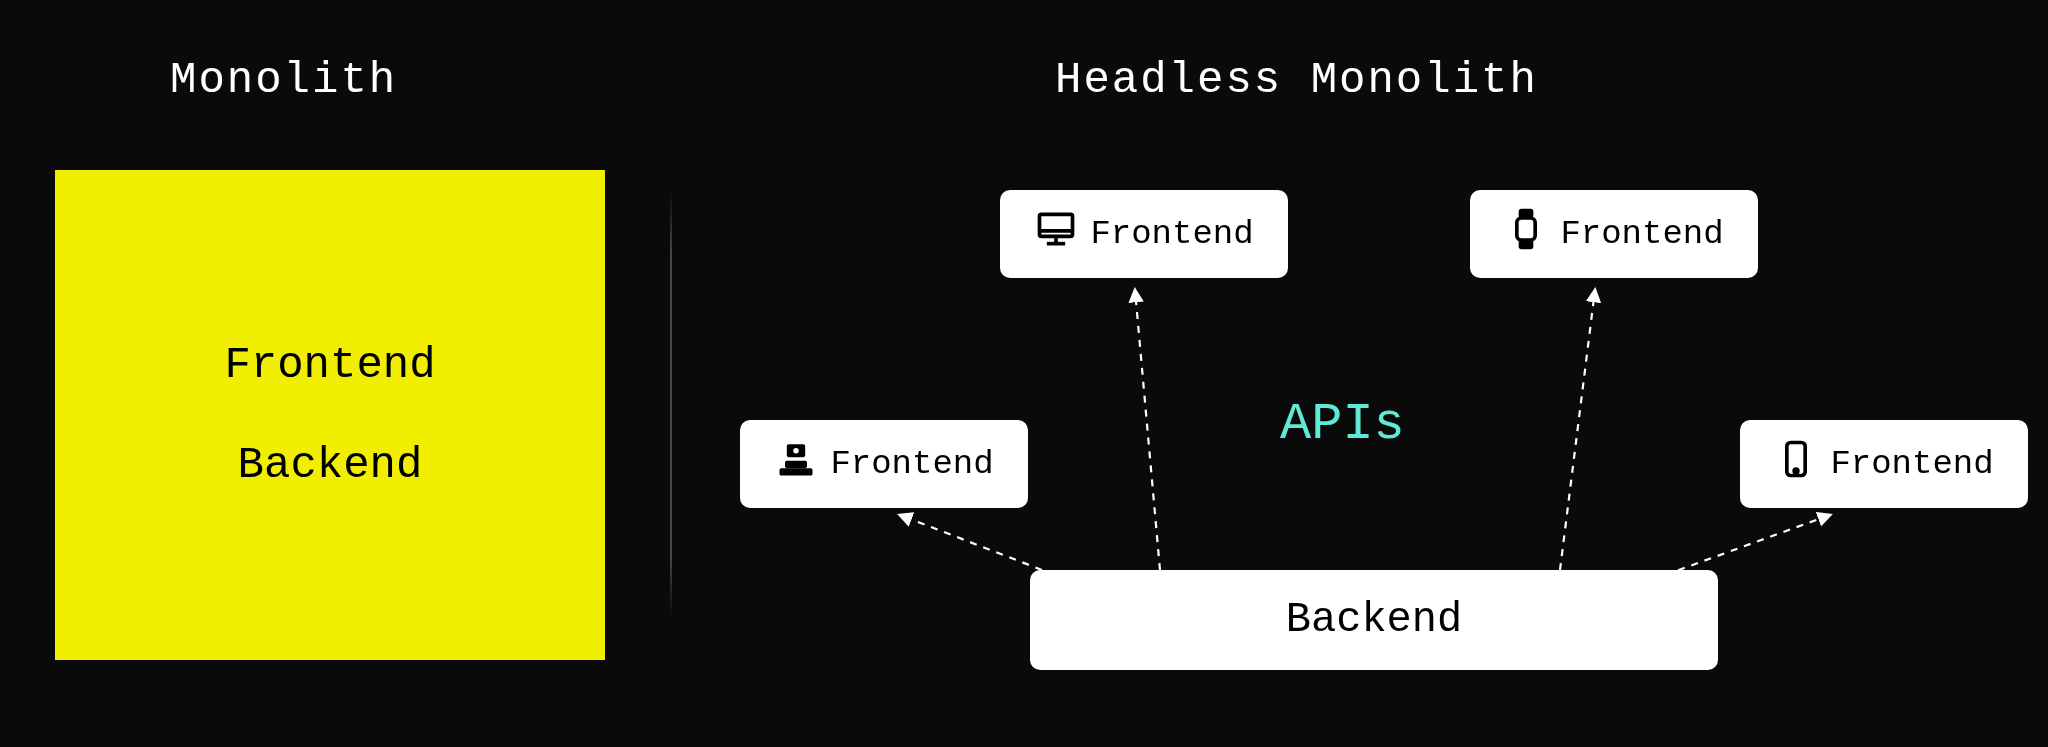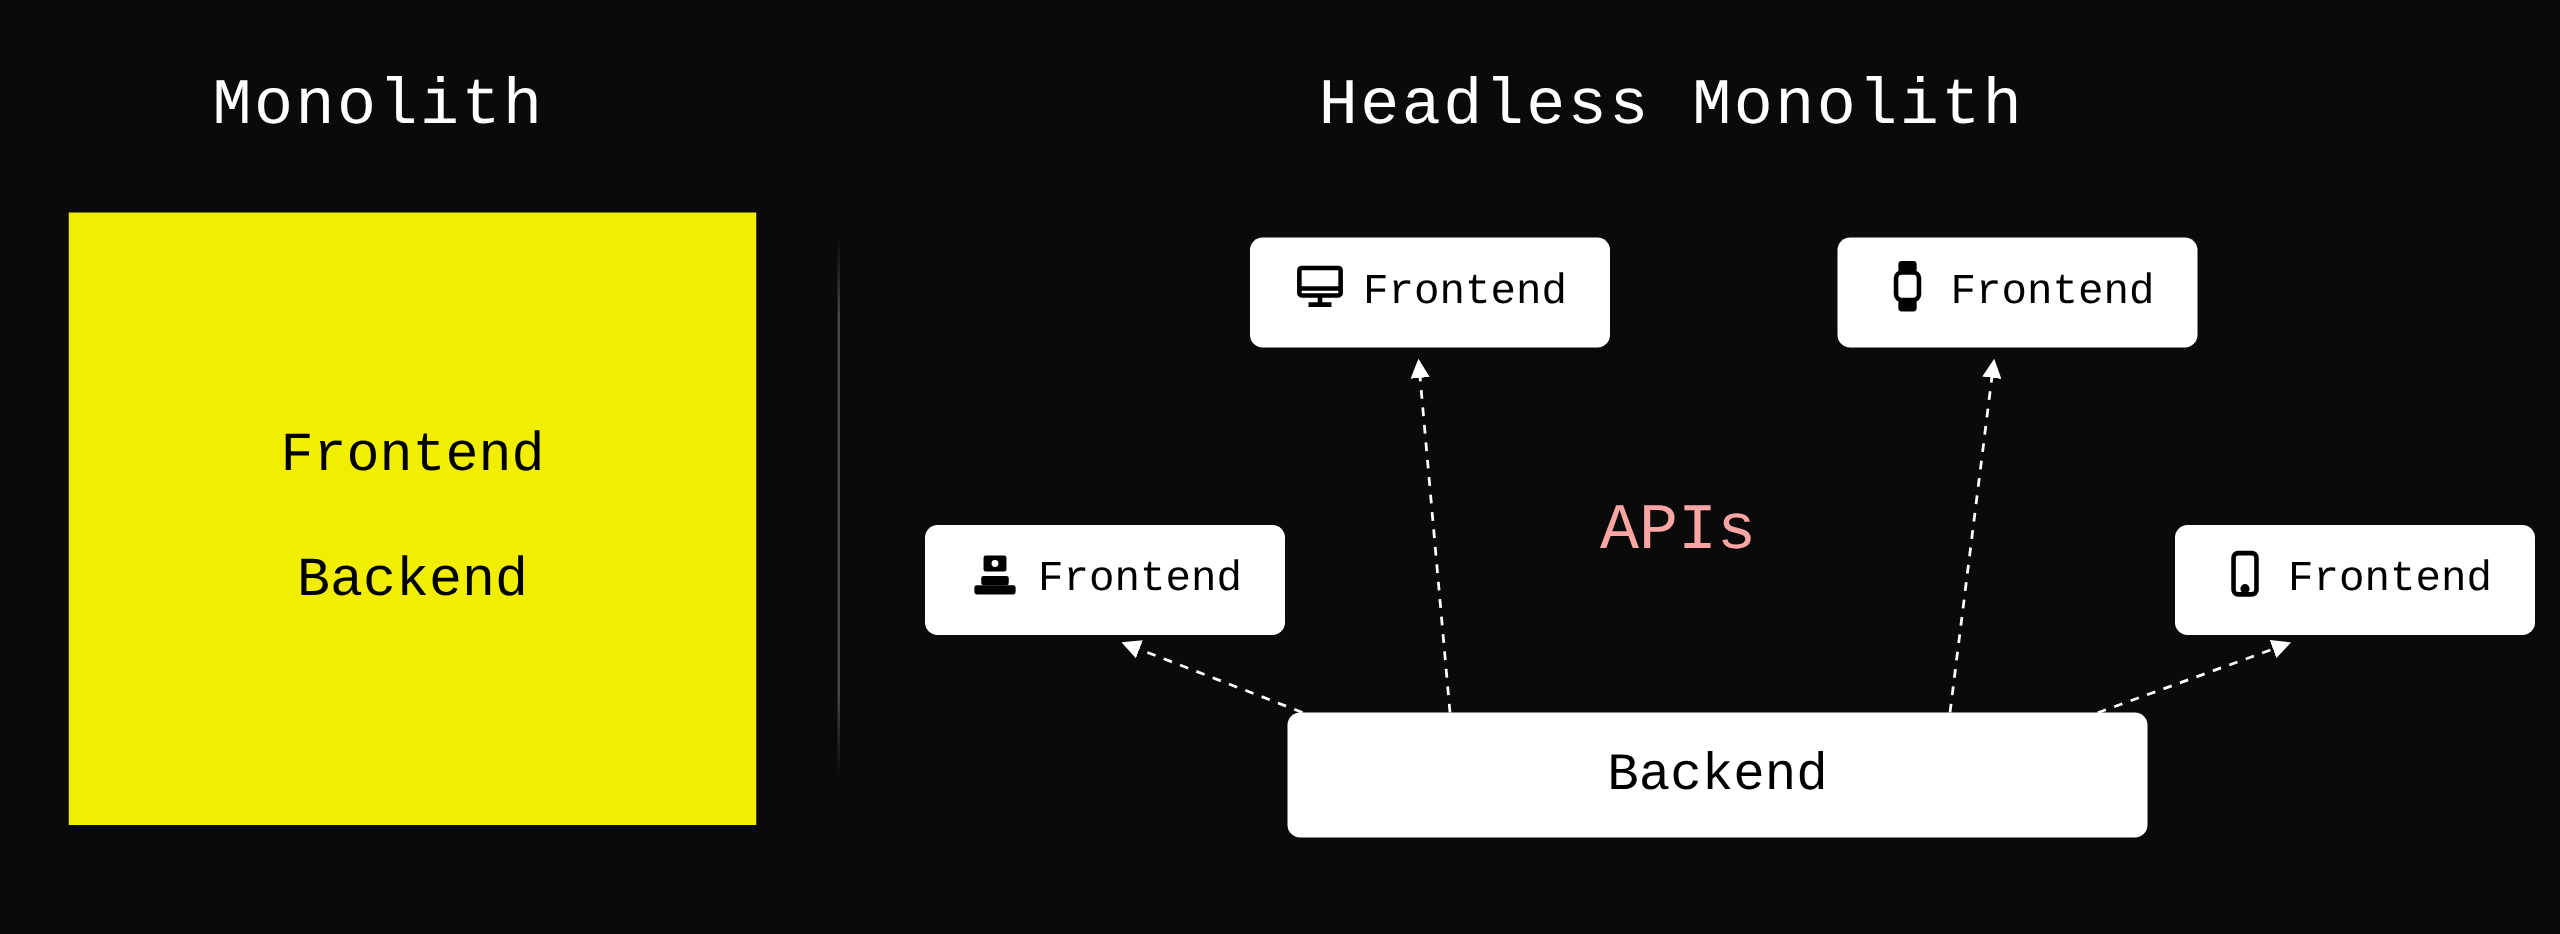--- a/index.html
+++ b/index.html
@@ -12,21 +12,21 @@
     color: #fff;
     overflow: hidden;
   }
   .canvas {
     position: relative;
     width: 2048px;
     height: 747px;
   }
   .title {
     position: absolute;
-    font-size: 52px;
+    font-size: 44px;
     letter-spacing: 2px;
     color: #ffffff;
   }
   .mono-title { left: 170px; top: 55px; }
   .headless-title { left: 1055px; top: 55px; }
 
   .mono-box {
     position: absolute;
     left: 55px;
     top: 170px;
@@ -73,21 +73,21 @@
   .backend {
     left: 1030px; top: 570px; width: 660px; height: 100px;
     font-size: 42px;
   }
 
   .apis-label {
     position: absolute;
     left: 1280px;
     top: 395px;
     font-size: 52px;
-    color: #fca5a5;
+    color: #5eead4;
   }
 
   svg.connectors {
     position: absolute;
     left: 0; top: 0;
     width: 2048px;
     height: 747px;
     pointer-events: none;
   }
 </style>

